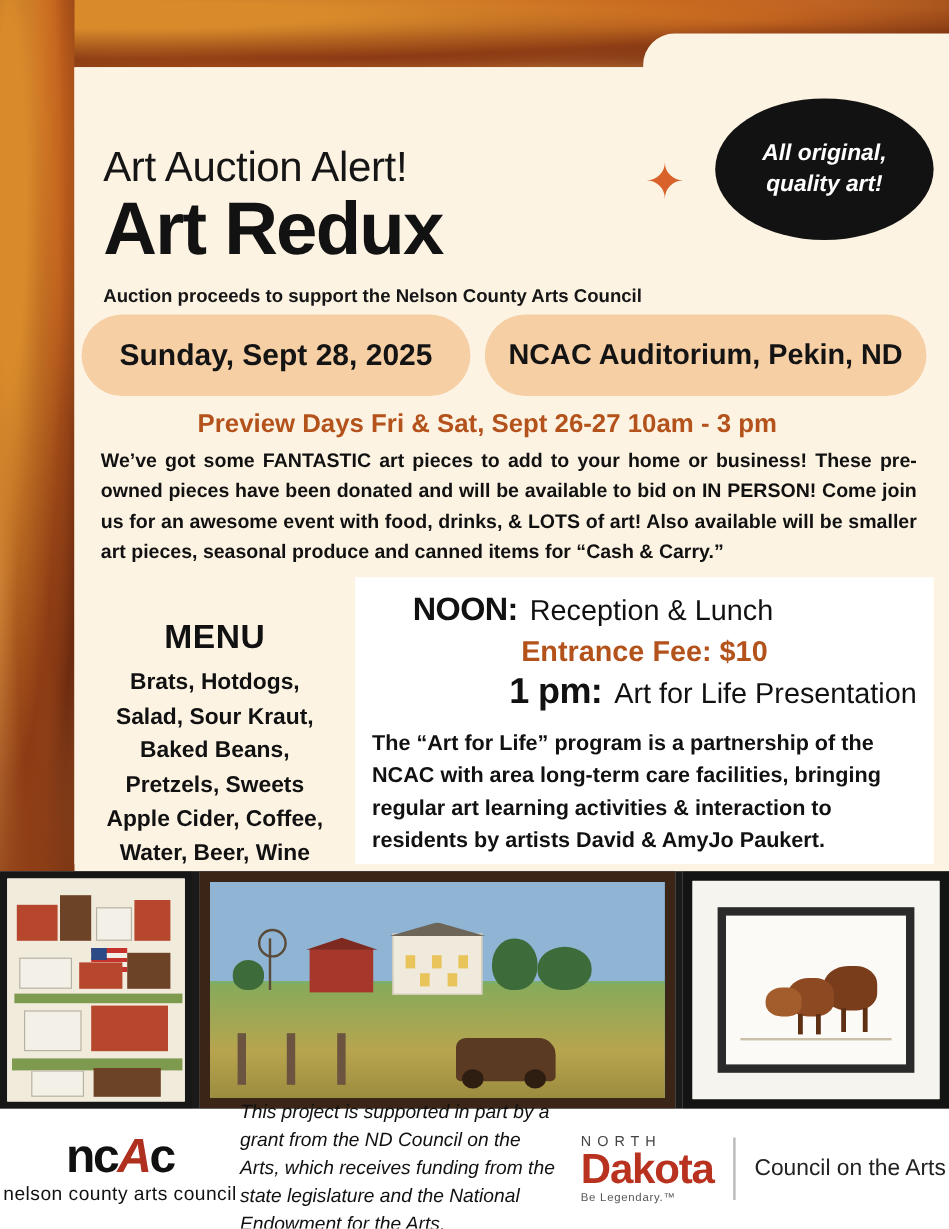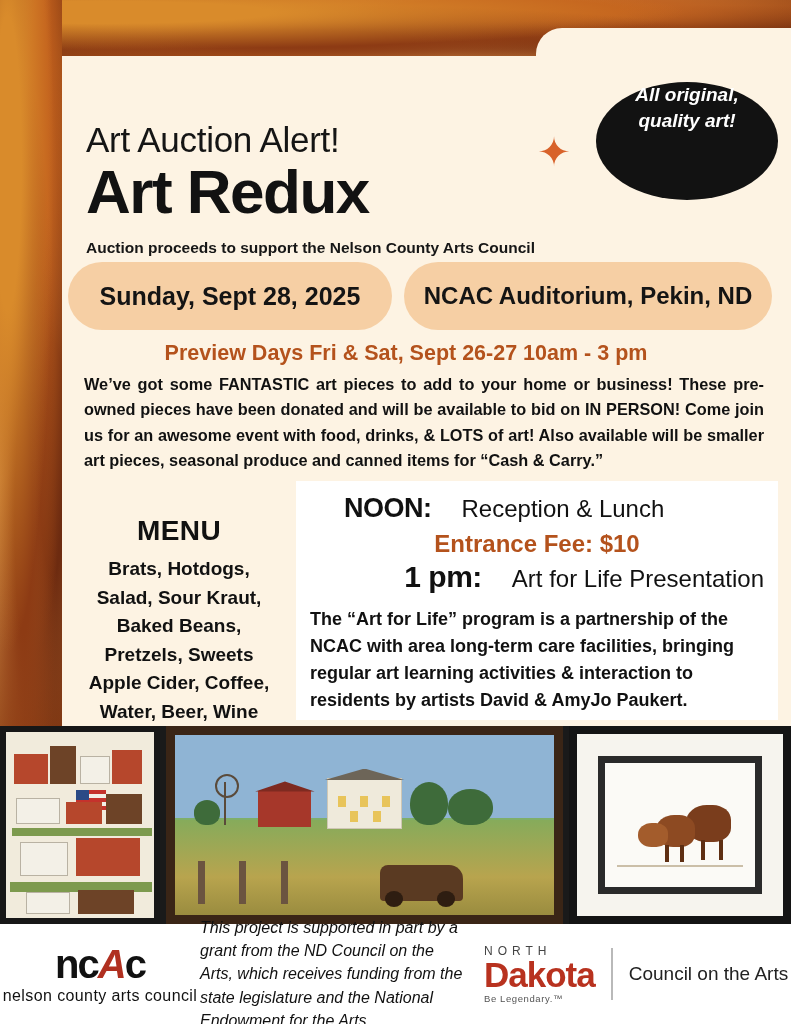--- a/index.html
+++ b/index.html
@@ -82,20 +82,21 @@
   .badge-oval {
     position: absolute;
     left: 596px; top: 82px;
     width: 182px; height: 118px;
     background: #121212;
     border-radius: 50%;
     color: #ffffff;
     display: flex;
     flex-direction: column;
     align-items: center;
+    justify-content: center;
     font-style: italic;
     font-weight: bold;
     font-size: 19px;
     line-height: 1.35;
     text-align: center;
   }
   .badge-oval .b2 { font-weight: bold; }
 
   
   .pill {
@@ -154,21 +155,21 @@
   }
 
   
   .sched {
     position: absolute;
     left: 296px; top: 481px;
     width: 482px; height: 239px;
     background: #ffffff;
     padding: 10px 14px 0 14px;
   }
-  .sched-row { display: flex; align-items: baseline; gap: 20px; }
+  .sched-row { display: flex; align-items: baseline; }
   .time {
     font-weight: 800;
     color: #111;
     font-size: 27px;
     letter-spacing: -0.5px;
   }
   .time-lg { font-size: 30px; }
   .sched-label {
     font-size: 24px;
     color: #111;

